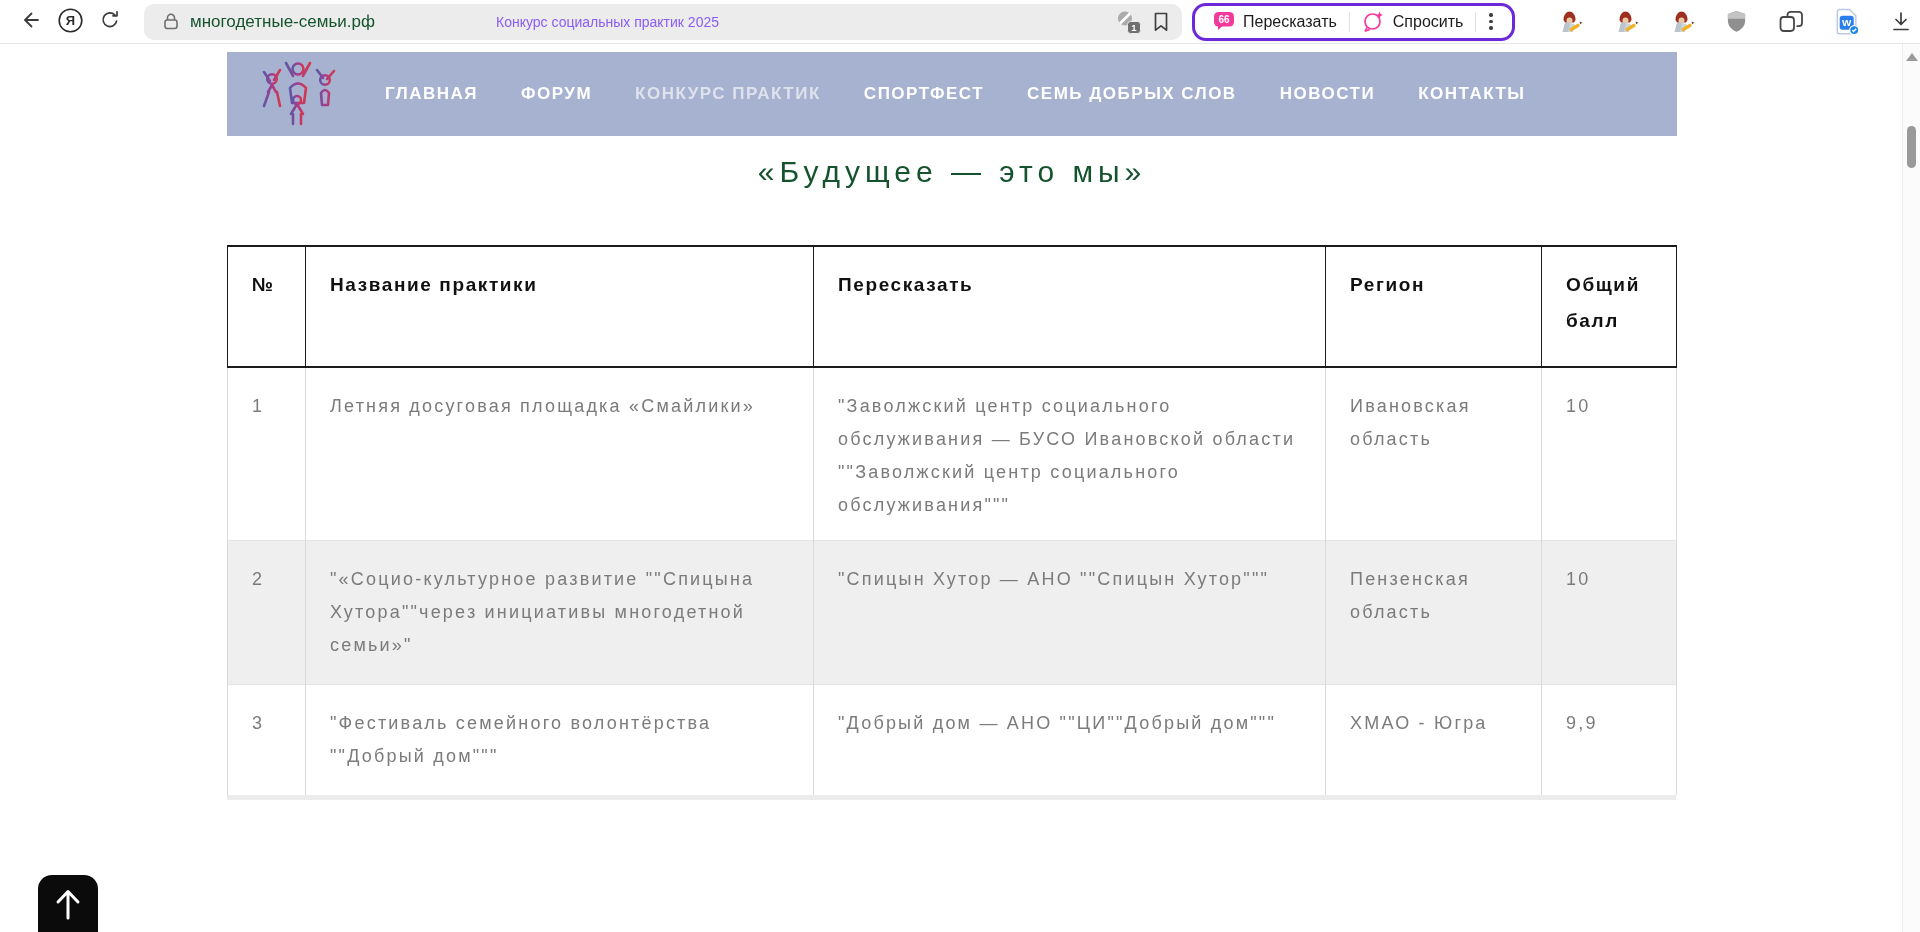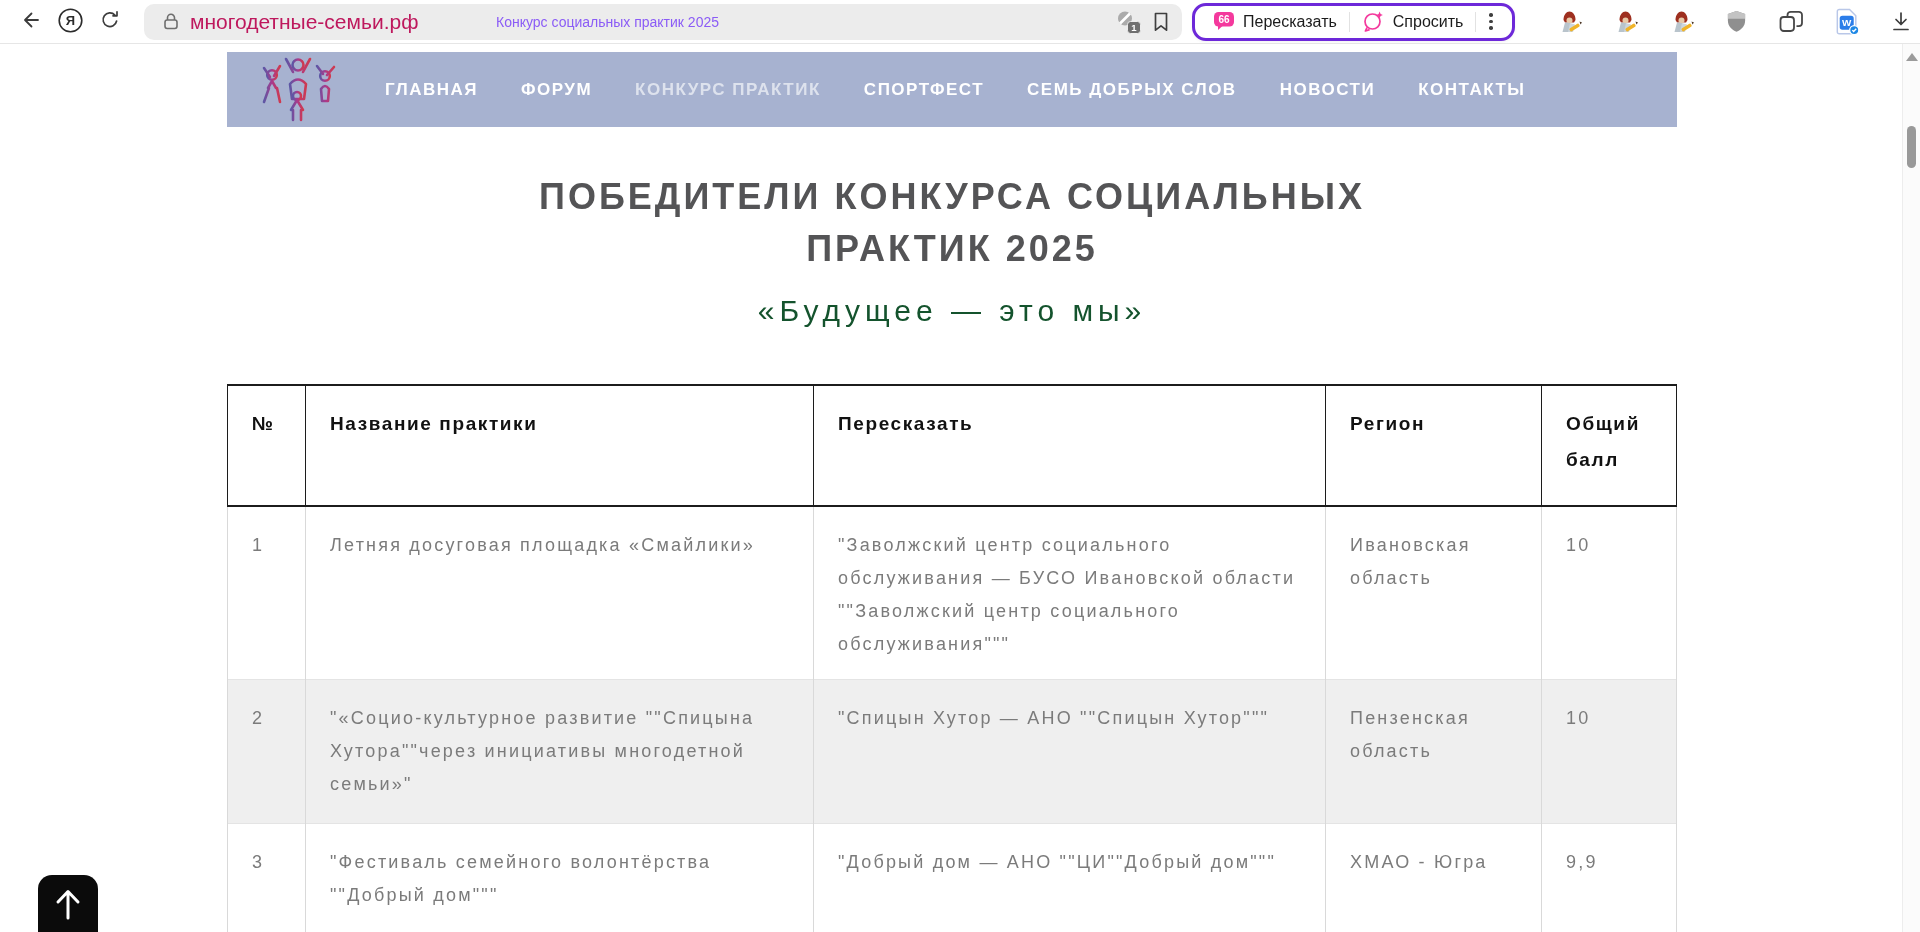--- a/index.html
+++ b/index.html
@@ -19,21 +19,21 @@
   .chrome-btn {
     width:40px; height:36px; border:none; background:transparent;
     display:flex; align-items:center; justify-content:center; cursor:pointer; flex:0 0 auto;
   }
   .address-bar {
     margin-left:14px; width:1038px; height:36px; background:#ececec;
     border-radius:10px; display:flex; align-items:center;
     padding:0 12px 0 18px; position:relative; flex:0 0 auto; cursor:text;
   }
   .addr-lock { display:flex; margin-right:10px; }
-  .addr-url { font-size:21px; color:#be185d; white-space:nowrap; }
+  .addr-url { font-size:17px; color:#14532d; white-space:nowrap; }
   .addr-title { position:absolute; left:352px; font-size:14px; color:#8b5cf6; white-space:nowrap; }
   .addr-right { margin-left:auto; display:flex; align-items:center; gap:14px; }
   .protect-wrap { position:relative; width:22px; height:24px; cursor:pointer; }
   .protect-badge {
     position:absolute; right:-3px; bottom:0; width:14px; height:13px;
     background:#6f6f6f; border-radius:3.5px; color:#fff; font-size:9.5px; font-weight:bold;
     display:flex; align-items:center; justify-content:center; border:1.5px solid #ececec;
   }
   .ai-pill {
     margin-left:10px; height:38px; background:#fff; border:3px solid #6d28d9;
@@ -48,21 +48,21 @@
   .kebab { display:flex; flex-direction:column; gap:3px; padding:0 13px; cursor:pointer; }
   .kebab i { width:3.5px; height:3.5px; border-radius:50%; background:#3f3f3f; }
   .extensions { display:flex; align-items:center; gap:30px; margin-left:42px; }
   .ext-btn { border:none; background:transparent; padding:0; display:flex; cursor:pointer; }
 
   
   .viewport { position:relative; height:888px; background:#fff; overflow:hidden; }
   .site { width:1450px; margin-left:227px; }
 
   .navbar {
-    margin-top:8px; height:75px; background:#a7b2d0;
+    margin-top:8px; height:84px; background:#a7b2d0;
     display:flex; align-items:center; padding-left:24px;
   }
   .site-logo { flex:0 0 auto; margin-right:38px; display:flex; }
   .nav-links { display:flex; gap:43px; align-items:center; }
   .nav-link {
     color:#fff; font-size:17px; font-weight:bold; letter-spacing:1.5px;
     white-space:nowrap; cursor:pointer; text-decoration:none;
   }
   .nav-link.active { color:rgba(255,255,255,.62); cursor:default; }
 
@@ -291,24 +291,20 @@
           <a class="nav-link">ГЛАВНАЯ</a>
           <a class="nav-link">ФОРУМ</a>
           <a class="nav-link active">КОНКУРС ПРАКТИК</a>
           <a class="nav-link">СПОРТФЕСТ</a>
           <a class="nav-link">СЕМЬ ДОБРЫХ СЛОВ</a>
           <a class="nav-link">НОВОСТИ</a>
           <a class="nav-link">КОНТАКТЫ</a>
         </div>
     </nav>
 
-    <div class="page-title">
-      <div>ПОБЕДИТЕЛИ КОНКУРСА СОЦИАЛЬНЫХ</div>
-      <div>ПРАКТИК 2025</div>
-    </div>
     <div class="page-subtitle">«Будущее — это мы»</div>
 
     <table class="winners">
       <colgroup>
         <col style="width:78px">
           <col style="width:508px">
           <col style="width:512px">
           <col style="width:216px">
           <col style="width:135px">
       </colgroup>

